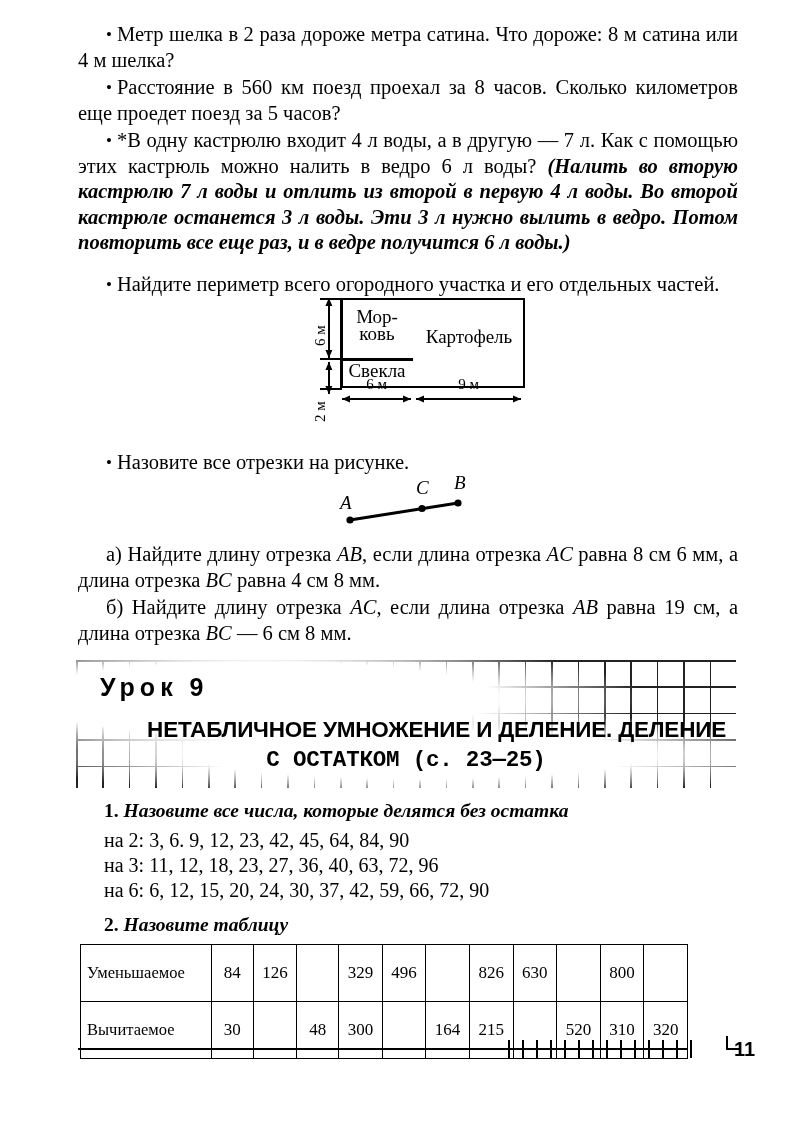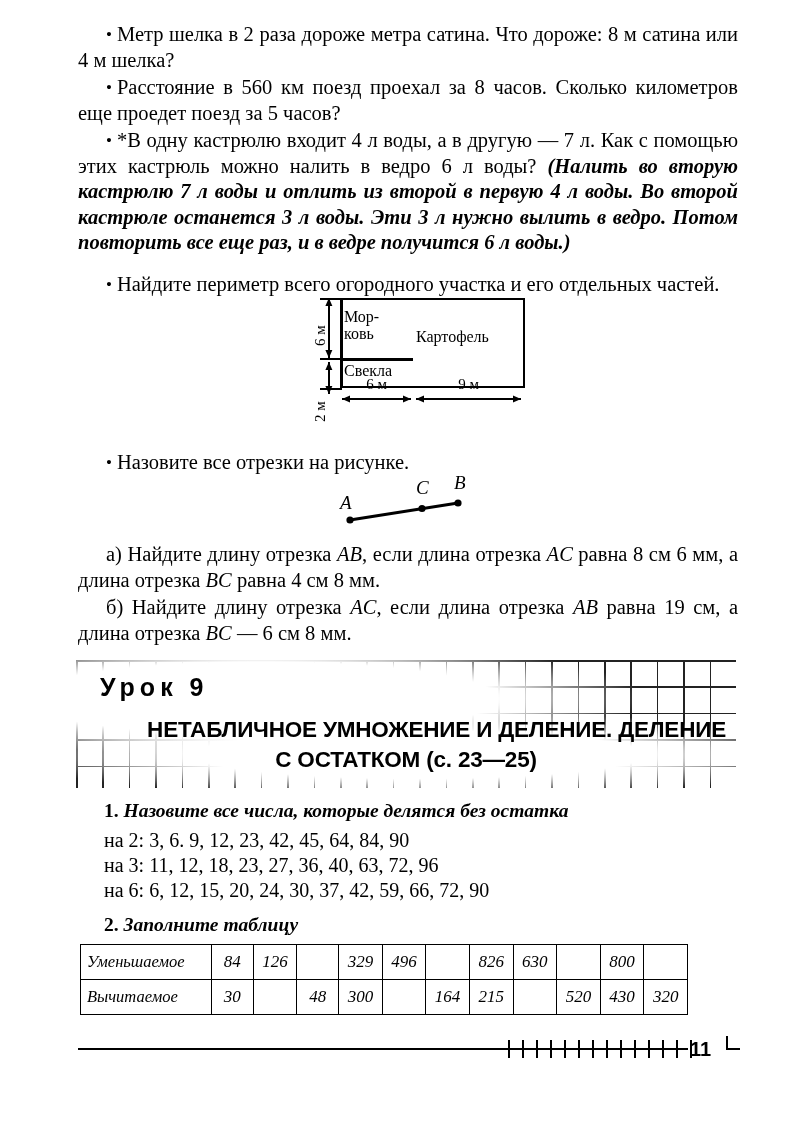--- a/index.html
+++ b/index.html
@@ -76,21 +76,22 @@
   .g-hsplit {
     position: absolute;
     left: 40px;
     top: 68px;
     width: 73px;
     height: 2.5px;
     background: #000;
   }
   .g-lbl {
     position: absolute;
-    font-size: 16px;
+    font-size: 19px;
+    text-align: center;
     line-height: 17px;
   }
   .lbl-morkov { left: 44px; top: 18px; width: 66px; }
   .lbl-svekla { left: 44px; top: 72px; width: 66px; }
   .lbl-kartofel { left: 116px; top: 38px; width: 106px; }
 
   .axisline {
     position: absolute;
     background: #000;
   }
@@ -188,21 +189,21 @@
     left: 10px;
     top: 55px;
     width: 640px;
     font-size: 22.5px;
     font-weight: bold;
     line-height: 30px;
     text-align: center;
     letter-spacing: -0.2px;
   }
   .banner-title .l1 { display: block; text-align: right; padding-left: 8px;}
-  .banner-title .l2 { display: block; text-align: center; }
+  .banner-title .l2 { display: block; text-align: center; font-family: Liberation Mono, monospace; }
   .pages-ref { font-weight: bold; }
 
   
   .ex {
     position: absolute;
     left: 104px;
     top: 800px;
     width: 620px;
   }
   .ex-head {
@@ -233,22 +234,21 @@
     position: absolute;
     left: 80px;
     top: 944px;
     border-collapse: collapse;
     font-size: 17px;
   }
   table.subtbl td {
     border: 1.6px solid #000;
     height: 20px;
     text-align: center;
-    padding: 7px 2px;
-    font-style: italic;
+    padding: 18px 2px;
   }
   table.subtbl td.rowlbl {
     text-align: left;
     padding-left: 6px;
     width: 128px;
     font-size: 16.5px;
   }
   table.subtbl td.cell { width: 42px; }
 
   
@@ -269,21 +269,21 @@
   .foot-ticks {
     position: absolute;
     left: 430px;
     top: 4px;
     width: 190px;
     height: 18px;
     background-image: repeating-linear-gradient(to right, #000 0 1.8px, transparent 1.8px 14px);
   }
   .pagenum {
     position: absolute;
-    left: 612px;
+    left: 656px;
     top: 2px;
     font-size: 20px;
     font-weight: bold;
     font-family: "Liberation Sans", "DejaVu Sans", sans-serif;
   }
   .corner {
     position: absolute;
     left: 648px;
     top: 0px;
     width: 12px;
@@ -410,21 +410,21 @@
       <span>11, 12, 18, 23, 27, 36, 40, 63, 72, 96</span>
     </p>
     <p class="divrow">
       <span class="dlabel">на 6:</span>
       <span>6, 12, 15, 20, 24, 30, 37, 42, 59, 66, 72, 90</span>
     </p>
   </div>
 
   <div class="ex2-head">
     <span class="num">2.</span>
-    <span>Заполните таблицу</span>
+    <span>Назовите таблицу</span>
   </div>
 
   <table class="subtbl">
     <tbody>
       <tr>
         <td class="rowlbl">Уменьшаемое</td>
         <td class="cell">84</td>
         <td class="cell">126</td>
         <td class="cell"></td>
         <td class="cell">329</td>
@@ -440,21 +440,21 @@
         <td class="rowlbl">Вычитаемое</td>
         <td class="cell">30</td>
         <td class="cell"></td>
         <td class="cell">48</td>
         <td class="cell">300</td>
         <td class="cell"></td>
         <td class="cell">164</td>
         <td class="cell">215</td>
         <td class="cell"></td>
         <td class="cell">520</td>
-        <td class="cell">430</td>
+        <td class="cell">310</td>
         <td class="cell">320</td>
       </tr>
     </tbody>
   </table>
 
   <div class="footer">
     <div class="foot-rule"></div>
     <div class="foot-ticks"></div>
     <div class="pagenum">11</div>
     <div class="corner"></div>

